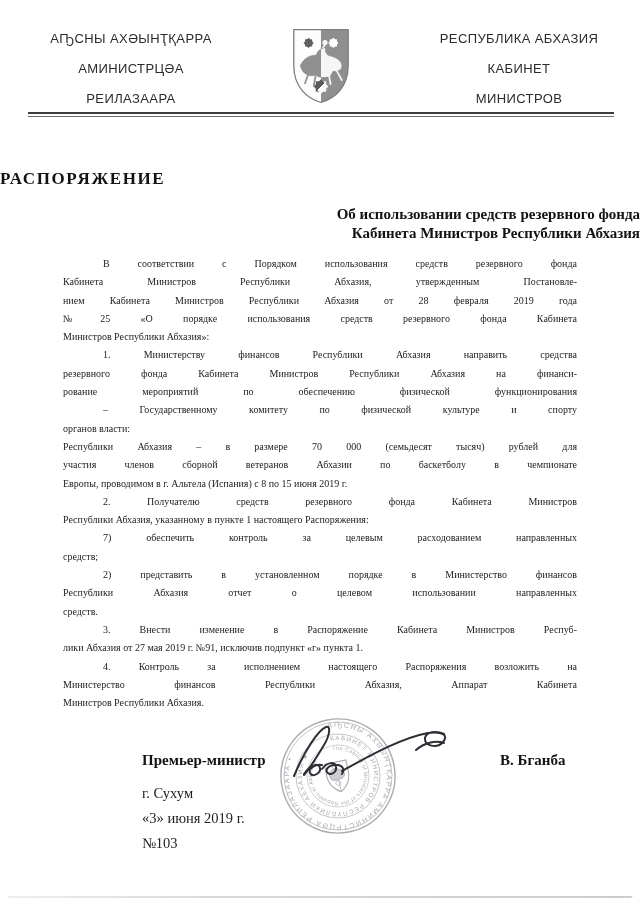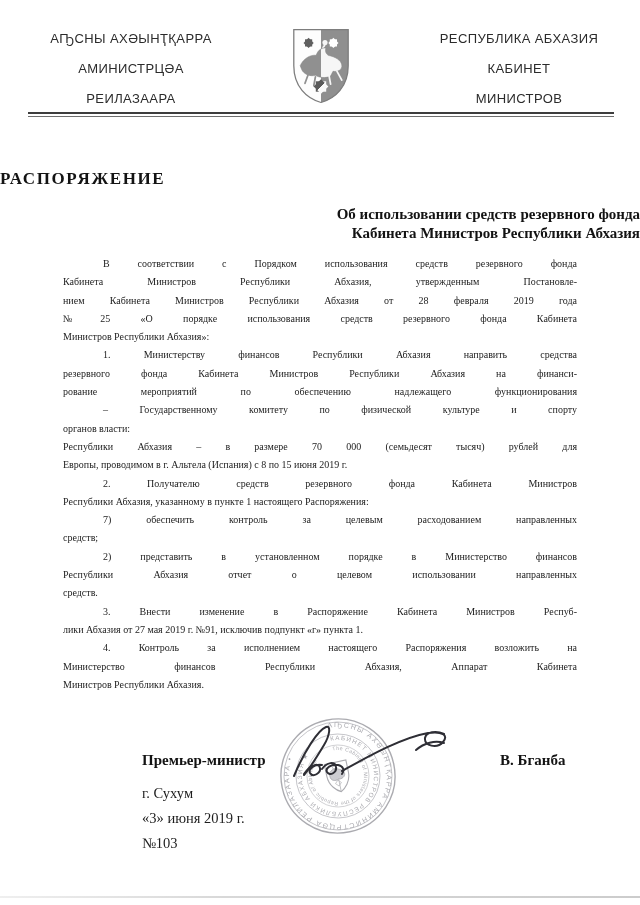--- a/index.html
+++ b/index.html
@@ -1,20 +1,20 @@
 <!DOCTYPE html>
 <html><head>
 <meta charset="utf-8">
 <style>
   * { margin:0; padding:0; box-sizing:border-box; }
   html,body { background:#ffffff; }
   .page {
     position:relative; width:640px; height:905px; margin:0 auto;
     background:#ffffff; overflow:hidden;
-    font-family:"Liberation Serif","DejaVu Serif",serif; color:#1e1e1e;
+    font-family:"Liberation Serif","DejaVu Serif",serif; color:#1e1e1e;border-radius:27px;
   }
   
   .lh {
     position:absolute; top:24px; text-align:center;
     font-family:"Liberation Sans","DejaVu Sans",sans-serif;
     font-size:13px; color:#2b2b2b; letter-spacing:.4px;
   }
   .lh div { line-height:30px; height:30px; }
   .lh-left  { left:20px;  width:222px; }
   .lh-right { left:408px; width:222px; }
@@ -127,24 +127,25 @@
   </div>
 
   <main class="docbody">
       <div class="line first">В соответствии с Порядком использования средств резервного фонда</div>
       <div class="line">Кабинета Министров Республики Абхазия, утвержденным Постановле-</div>
       <div class="line">нием Кабинета Министров Республики Абхазия от 28 февраля 2019 года</div>
       <div class="line">№25 «О порядке использования средств резервного фонда Кабинета</div>
       <div class="line last">Министров Республики Абхазия»:</div>
       <div class="line first">1. Министерству финансов Республики Абхазия направить средства</div>
       <div class="line">резервного фонда Кабинета Министров Республики Абхазия на финанси-</div>
-      <div class="line">рование мероприятий по обеспечению надлежащего функционирования</div>
+      <div class="line">рование мероприятий по обеспечению физической функционирования</div>
       <div class="line first">– Государственному комитету по физической культуре и спорту</div>
       <div class="line last">органов власти:</div>
       <div class="line">Республики Абхазия – в размере 70 000 (семьдесят тысяч) рублей для</div>
+      <div class="line">участия членов сборной ветеранов Абхазии по баскетболу в чемпионате</div>
       <div class="line last">Европы, проводимом в г. Альтела (Испания) с 8 по 15 июня 2019 г.</div>
       <div class="line first">2. Получателю средств резервного фонда Кабинета Министров</div>
       <div class="line last">Республики Абхазия, указанному в пункте 1 настоящего Распоряжения:</div>
       <div class="line first">7) обеспечить контроль за целевым расходованием направленных</div>
       <div class="line last">средств;</div>
       <div class="line first">2) представить в установленном порядке в Министерство финансов</div>
       <div class="line">Республики Абхазия отчет о целевом использовании направленных</div>
       <div class="line last">средств.</div>
       <div class="line first">3. Внести изменение в Распоряжение Кабинета Министров Респуб-</div>
       <div class="line last">лики Абхазия от 27 мая 2019 г. №91, исключив подпункт «г» пункта 1.</div>

